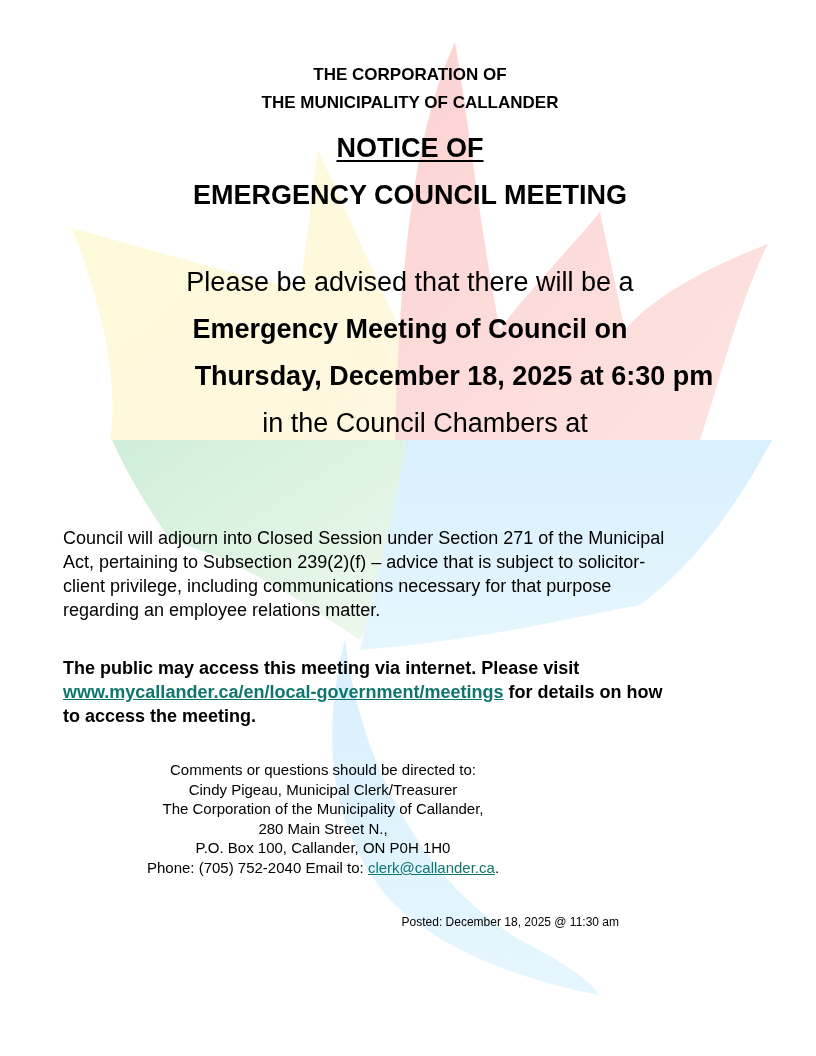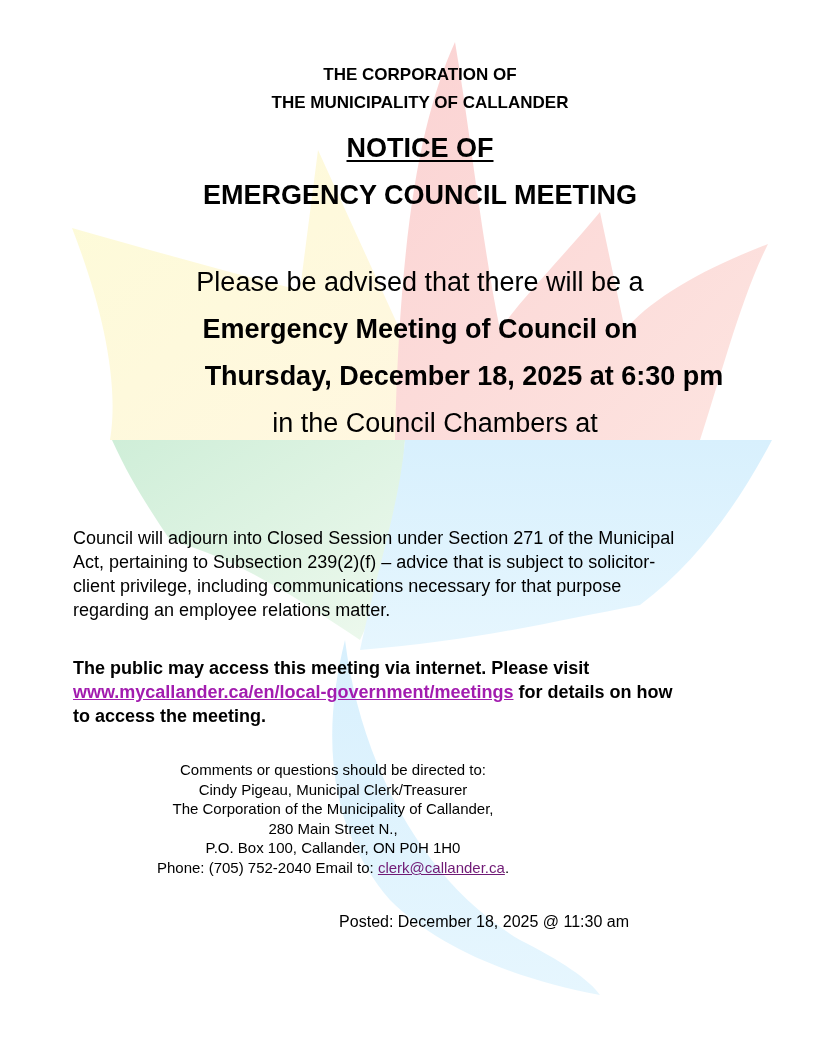--- a/index.html
+++ b/index.html
@@ -1,32 +1,32 @@
 <!DOCTYPE html>
 <html><head>
   <meta charset="utf-8">
   <style>
     html, body { margin: 0; padding: 0; background: #ffffff; }
     body { width: 816px; height: 1056px; position: relative; overflow: hidden;
            font-family: "Liberation Sans", sans-serif; color: #000; }
     .watermark { position: absolute; left: 0; top: 0; width: 816px; height: 1056px; z-index: 0; }
-    .page { position: absolute; left: 12px; top: 0; width: 666px; height: 1056px; z-index: 1; }
+    .page { position: absolute; left: 2px; top: 0; width: 666px; height: 1056px; z-index: 1; }
     .hdr { position: absolute; left: 0; width: 816px; text-align: center; font-weight: bold; }
     .corp1 { top: 64px; font-size: 17px; line-height: 22px; }
     .corp2 { top: 92px; font-size: 17px; line-height: 22px; }
     .title1 { top: 130px; font-size: 27px; line-height: 36px; text-decoration: underline; text-underline-offset: 3px; }
     .title2 { top: 177px; font-size: 27px; line-height: 36px; text-underline-offset: 3px; }
     .ann { position: absolute; left: 0; width: 816px; text-align: center; font-size: 27px; line-height: 36px; }
     .ann.b { font-weight: bold; }
     .para { position: absolute; left: 61px; width: 720px; font-size: 18px; line-height: 24px; }
     .para.bold { font-weight: bold; }
-    .para a { color: #a21caf; text-decoration: underline; }
+    .para a { color: #0f766e; text-decoration: underline; }
     .contact { position: absolute; left: 61px; width: 520px; font-size: 15px; line-height: 19.6px; }
-    .contact a { color: #701a75; text-decoration: underline; }
-    .posted { position: absolute; right: 49px; top: 915px; font-size: 16px; line-height: 14px; }
+    .contact a { color: #0f766e; text-decoration: underline; }
+    .posted { position: absolute; right: 49px; top: 915px; font-size: 12px; line-height: 14px; }
   </style>
 </head>
 <body>
 
 <svg class="watermark" viewBox="0 0 816 1056" xmlns="http://www.w3.org/2000/svg">
   <defs>
     <linearGradient id="gy" x1="0" y1="0" x2="1" y2="1">
       <stop offset="0" stop-color="#fdfbd8"></stop>
       <stop offset="1" stop-color="#fff7e0"></stop>
     </linearGradient>

